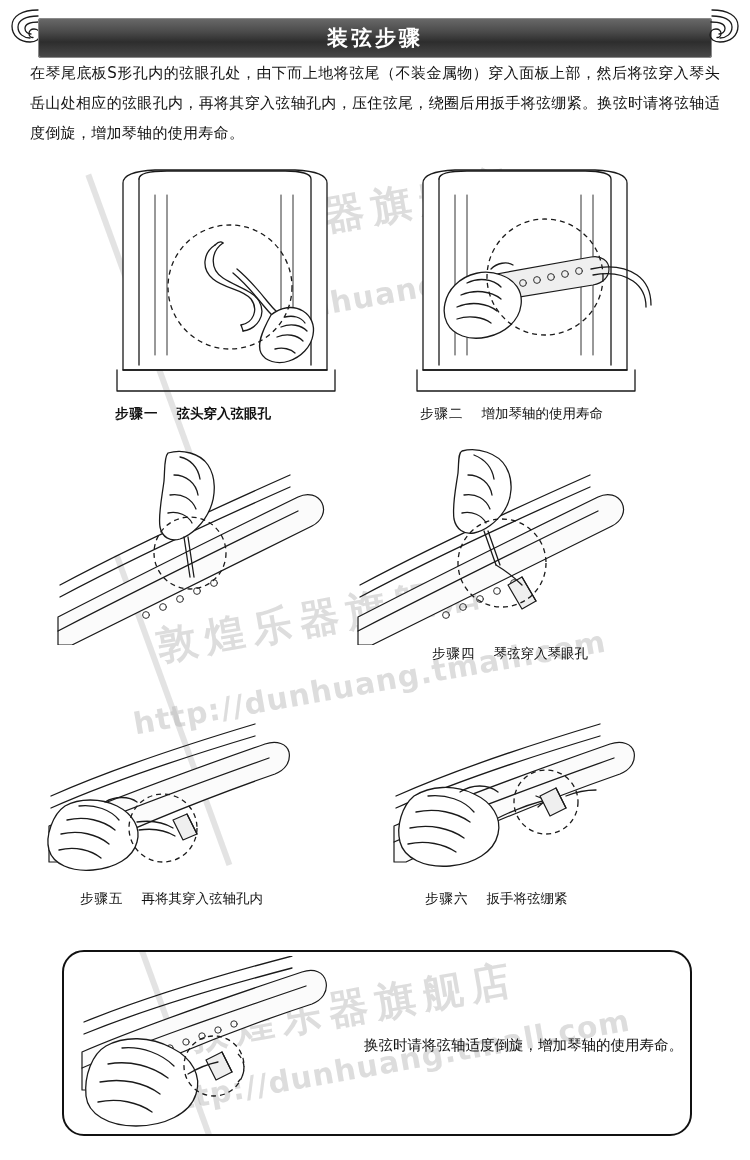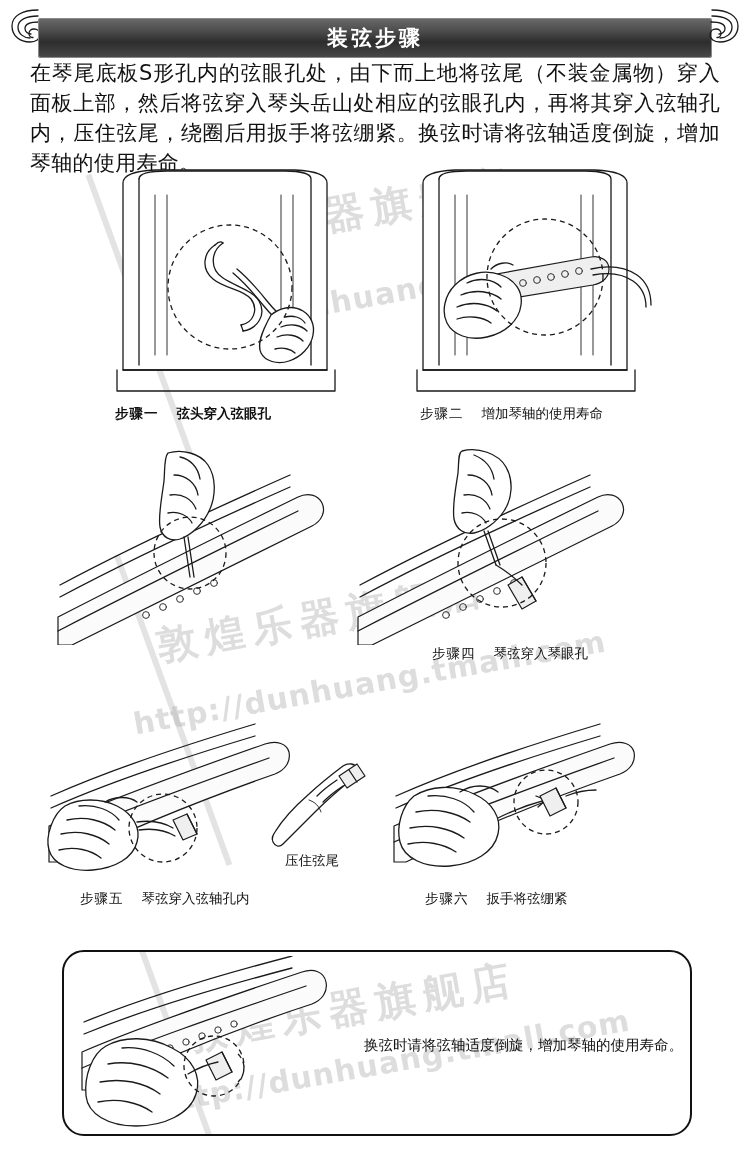--- a/index.html
+++ b/index.html
@@ -57,21 +57,21 @@
   }
   .corner-left { left: 0; }
   .corner-right { right: 0; }
 
   
   .intro {
     position: absolute;
     left: 30px;
     top: 58px;
     width: 690px;
-    font-size: 21px;
+    font-size: 15px;
     line-height: 30px;
     text-align: justify;
     letter-spacing: 0.3px;
     color: #111;
   }
 
   
   .figures {
     position: absolute;
     left: 0;
@@ -327,37 +327,24 @@
       <path class="ln" d="M14 140 C30 136 46 140 56 148"></path>
       <path class="ln" d="M60 92 C70 86 84 86 92 92"></path>
 
       <path class="ln" d="M92 112 C106 110 118 112 128 118"></path>
       <path class="ln" d="M94 120 C108 118 120 120 130 126"></path>
       <path class="fill-g" d="M128 110 L142 104 L152 124 L138 130 Z"></path>
       <path class="ln" d="M142 104 L152 124"></path>
       <circle class="ln-d" cx="118" cy="118" r="34"></circle>
     </svg>
     <div class="cap" style="left:35px; top:180px;">
-      <span class="step">步骤五</span><span class="desc">琴弦穿入弦轴孔内</span>
+      <span class="step">步骤五</span><span class="desc">再将其穿入弦轴孔内</span>
     </div>
   </div>
 
-  <div class="fig" style="left:265px; top:595px;">
-    <svg width="110" height="90" viewBox="0 0 110 90">
-      <path class="fill-w" d="M10 72 C16 62 28 48 44 34 C56 23 70 12 78 6 C84 2 90 4 92 8 C94 12 92 16 86 20 C76 28 62 40 50 52 C36 66 24 78 18 84 C14 88 10 86 8 82 C6 78 8 75 10 72 Z"></path>
-      <path class="ln" d="M52 36 C58 30 66 24 72 20"></path>
-      <path class="ln" d="M58 42 C64 36 72 30 78 26"></path>
-      <path class="fill-g" d="M74 16 L92 4 L100 16 L82 28 Z"></path>
-      <path class="ln" d="M84 10 L92 22"></path>
-      <path class="ln-thin" d="M44 40 C50 42 54 46 56 52"></path>
-    </svg>
-    <div class="cap" style="left:20px; top:92px;">
-      <span class="desc" style="margin-left:0;">压住弦尾</span>
-    </div>
-  </div>
 
   <div class="fig" style="left:390px; top:545px;">
     <svg width="290" height="180" viewBox="0 0 290 180">
       <path class="ln" d="M6 86 C60 62 130 38 210 14"></path>
       <path class="ln" d="M6 98 C60 74 130 50 210 26"></path>
       <path class="fill-lw" d="M4 116 C64 90 140 62 220 34 C232 30 242 34 244 42 C246 52 240 60 230 64 C150 92 74 124 16 152 L4 152 Z"></path>
       <path class="ln" d="M4 132 C64 106 140 78 224 48"></path>
 
       <path class="fill-w" d="M24 86 C40 76 64 74 84 84 C102 92 112 108 108 124 C104 142 84 154 60 156 C34 158 14 148 10 132 C6 116 12 96 24 86 Z"></path>
       <path class="ln" d="M38 86 C56 84 74 90 84 102"></path>

